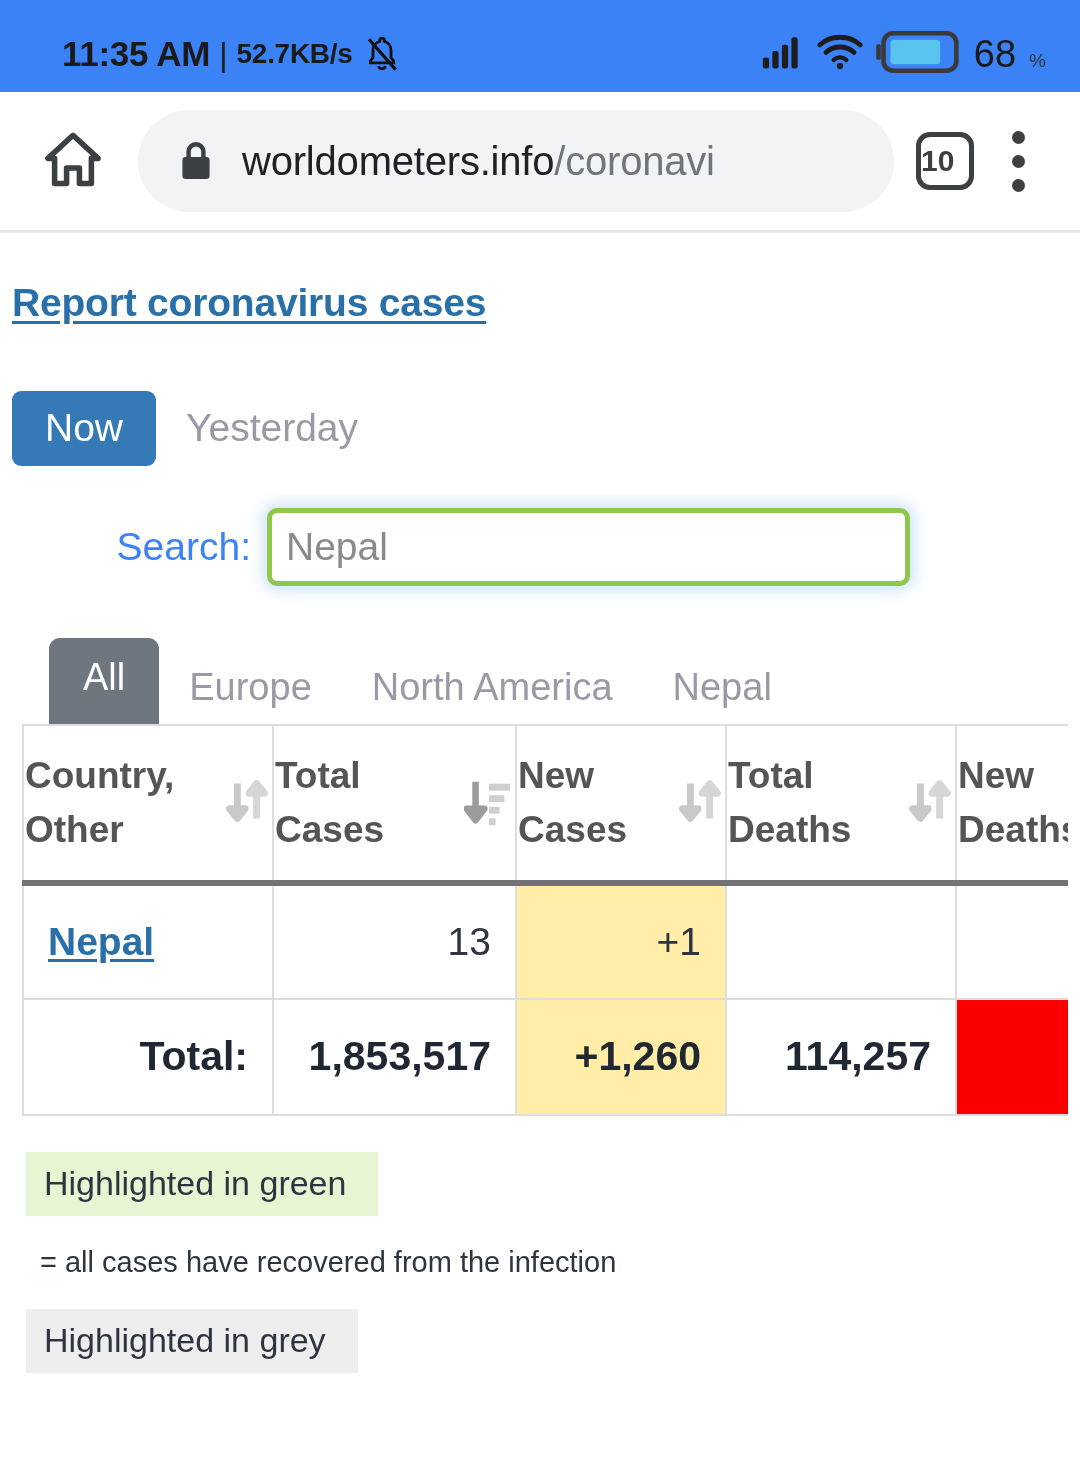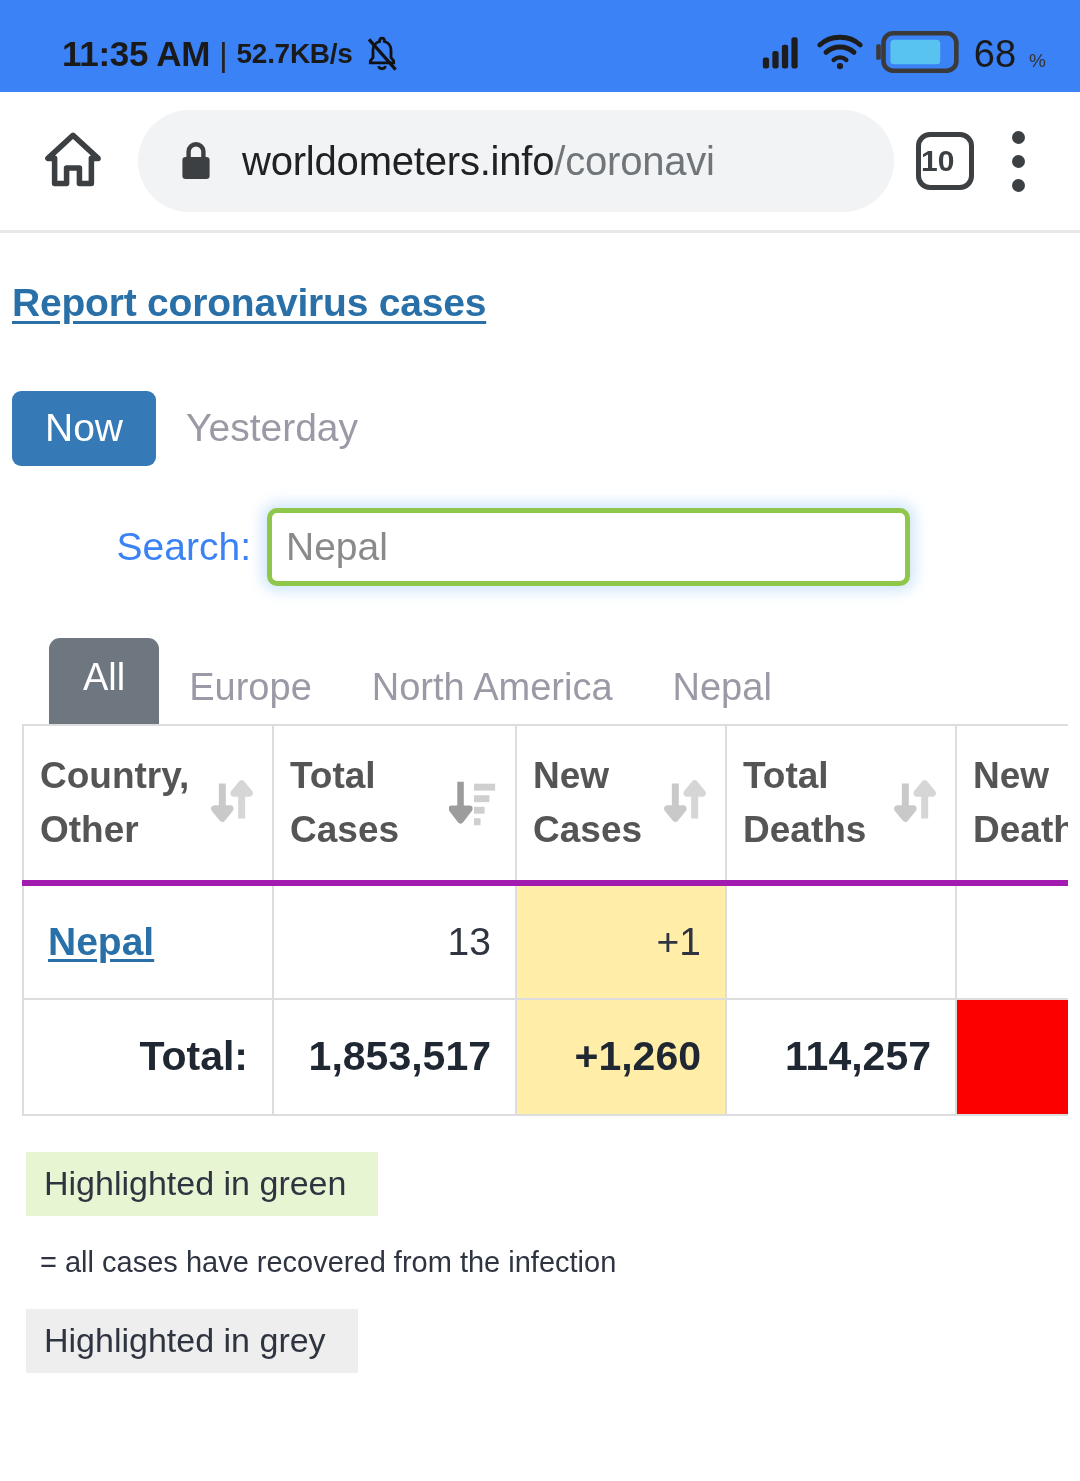--- a/index.html
+++ b/index.html
@@ -185,22 +185,22 @@
     width: 1160px;
     margin-left: 10px;
   }
   table.cv th, table.cv td {
     border: 2px solid #dddddd;
     vertical-align: middle;
   }
   table.cv thead th {
     height: 158px;
     background: #ffffff;
-    border-bottom: 6px solid #a21caf;
-    padding: 0 16px;
+    border-bottom: 6px solid #737373;
+    padding: 0 1px;
   }
   .th-inner {
     display: flex;
     align-items: center;
     justify-content: space-between;
     gap: 8px;
   }
   .th-text {
     font-size: 37px;
     font-weight: 700;

